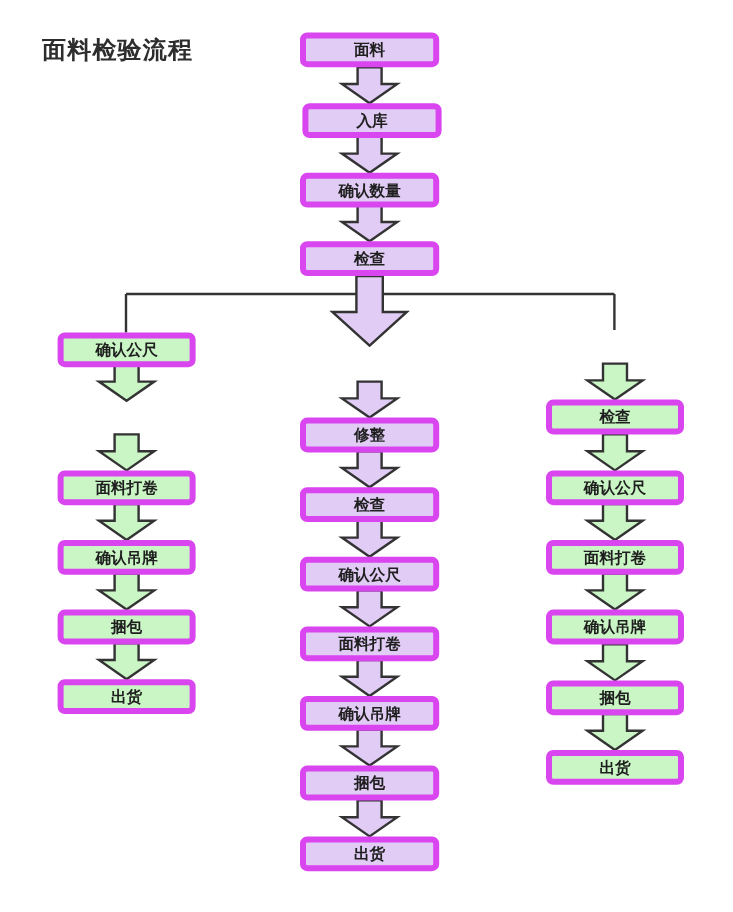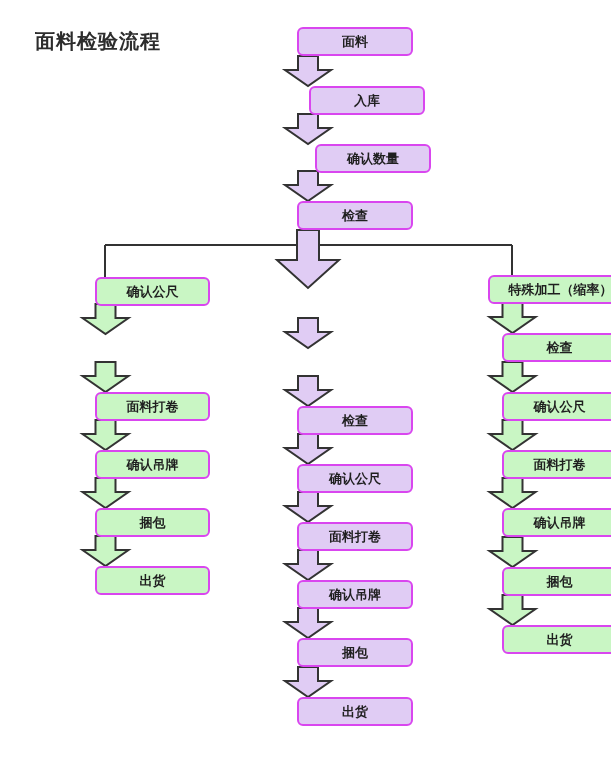--- a/index.html
+++ b/index.html
@@ -9,23 +9,23 @@
     font-family:"Liberation Sans","DejaVu Sans",sans-serif;
   }
   .canvas{position:absolute;inset:0;width:564px;height:760px;text-align:center;}
   svg.wires{position:absolute;left:0;top:0;z-index:1;}
   .title{
     position:absolute;left:35px;top:28px;z-index:3;
     font-size:20px;font-weight:bold;color:#2d2d2d;letter-spacing:1px;
   }
   .node{
     position:absolute;z-index:2;height:29px;box-sizing:border-box;
-    border:2px solid #d946ef;border-radius:6px;
+    border:5px solid #d946ef;border-radius:6px;
     display:flex;align-items:center;justify-content:center;
-    font-size:13px;font-weight:bold;color:#1f1f1f;white-space:nowrap;margin-left:47px;
+    font-size:13px;font-weight:bold;color:#1f1f1f;white-space:nowrap;
   }
   .purple{background:#e0ccf4;}
   .green{background:#c9f6c4;}
 </style>
 </head>
 <body>
 
 <div class="canvas">
 
   <div class="title">面料检验流程</div>
@@ -61,38 +61,38 @@
 
     <use href="#arrowDown" x="489.5" y="303" fill="#c9f6c4"></use>
     <use href="#arrowDown" x="489.5" y="362" fill="#c9f6c4"></use>
     <use href="#arrowDown" x="489.5" y="420" fill="#c9f6c4"></use>
     <use href="#arrowDown" x="489.5" y="478" fill="#c9f6c4"></use>
     <use href="#arrowDown" x="489.5" y="537" fill="#c9f6c4"></use>
     <use href="#arrowDown" x="489.5" y="595" fill="#c9f6c4"></use>
   </svg>
 
   <div class="node purple" style="left:250px;top:27px;width:116px">面料</div>
-  <div class="node purple" style="left:262px;top:86px;width:116px">入库</div>
-  <div class="node purple" style="left:268px;top:144px;width:116px">确认数量</div>
+  <div class="node purple" style="left:252px;top:86px;width:116px">入库</div>
+  <div class="node purple" style="left:250px;top:144px;width:116px">确认数量</div>
   <div class="node purple" style="left:250px;top:201px;width:116px">检查</div>
 
   <div class="node green" style="left:48px;top:277px;width:115px">确认公尺</div>
   <div class="node green" style="left:48px;top:392px;width:115px">面料打卷</div>
   <div class="node green" style="left:48px;top:450px;width:115px">确认吊牌</div>
   <div class="node green" style="left:48px;top:508px;width:115px">捆包</div>
   <div class="node green" style="left:48px;top:566px;width:115px">出货</div>
 
+  <div class="node purple" style="left:250px;top:348px;width:116px">修整</div>
   <div class="node purple" style="left:250px;top:406px;width:116px">检查</div>
   <div class="node purple" style="left:250px;top:464px;width:116px">确认公尺</div>
   <div class="node purple" style="left:250px;top:522px;width:116px">面料打卷</div>
   <div class="node purple" style="left:250px;top:580px;width:116px">确认吊牌</div>
   <div class="node purple" style="left:250px;top:638px;width:116px">捆包</div>
   <div class="node purple" style="left:250px;top:697px;width:116px">出货</div>
 
-  <div class="node green" style="left:441px;top:275px;width:145px">特殊加工（缩率）</div>
   <div class="node green" style="left:455px;top:333px;width:115px">检查</div>
   <div class="node green" style="left:455px;top:392px;width:115px">确认公尺</div>
   <div class="node green" style="left:455px;top:450px;width:115px">面料打卷</div>
   <div class="node green" style="left:455px;top:508px;width:115px">确认吊牌</div>
   <div class="node green" style="left:455px;top:567px;width:115px">捆包</div>
   <div class="node green" style="left:455px;top:625px;width:115px">出货</div>
 
 </div>
 
 </body></html>

